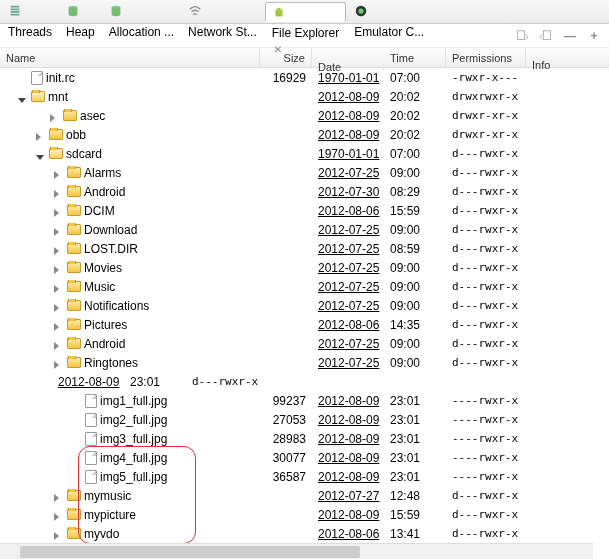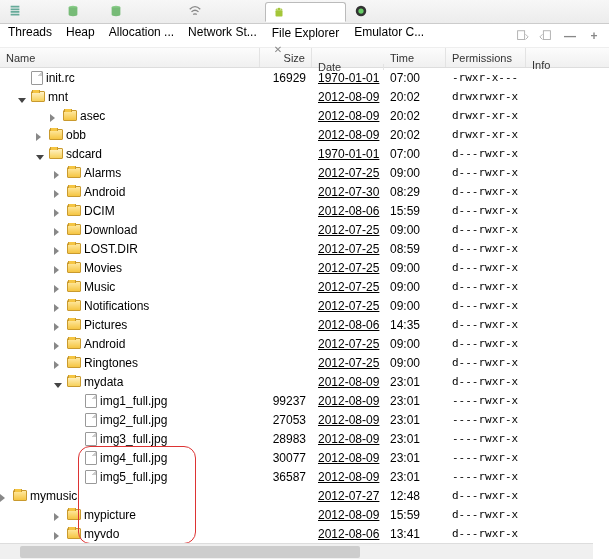--- a/index.html
+++ b/index.html
@@ -287,25 +287,20 @@
         <span class="arrow right"></span>
         <span class="folder-icon"></span>
         <span>Ringtones</span>
       </div>
       <div class="cell-size"></div>
       <div class="cell-date">2012-07-25</div>
       <div class="cell-time">09:00</div>
       <div class="cell-perm">d---rwxr-x</div>
     </div>
     <div class="row">
-      <div class="cell-name" style="padding-left:54px">
-        <span class="arrow down"></span>
-        <span class="folder-icon open"></span>
-        <span>mydata</span>
-      </div>
       <div class="cell-size"></div>
       <div class="cell-date">2012-08-09</div>
       <div class="cell-time">23:01</div>
       <div class="cell-perm">d---rwxr-x</div>
     </div>
     <div class="row">
       <div class="cell-name" style="padding-left:72px">
         <span class="arrow none"></span>
         <span class="file-icon"></span>
         <span>img1_full.jpg</span>
@@ -353,21 +348,21 @@
         <span class="arrow none"></span>
         <span class="file-icon"></span>
         <span>img5_full.jpg</span>
       </div>
       <div class="cell-size">36587</div>
       <div class="cell-date">2012-08-09</div>
       <div class="cell-time">23:01</div>
       <div class="cell-perm">----rwxr-x</div>
     </div>
     <div class="row">
-      <div class="cell-name" style="">
+      <div class="cell-name" style="padding-left:54px">
         <span class="arrow right"></span>
         <span class="folder-icon"></span>
         <span>mymusic</span>
       </div>
       <div class="cell-size"></div>
       <div class="cell-date">2012-07-27</div>
       <div class="cell-time">12:48</div>
       <div class="cell-perm">d---rwxr-x</div>
     </div>
     <div class="row">

